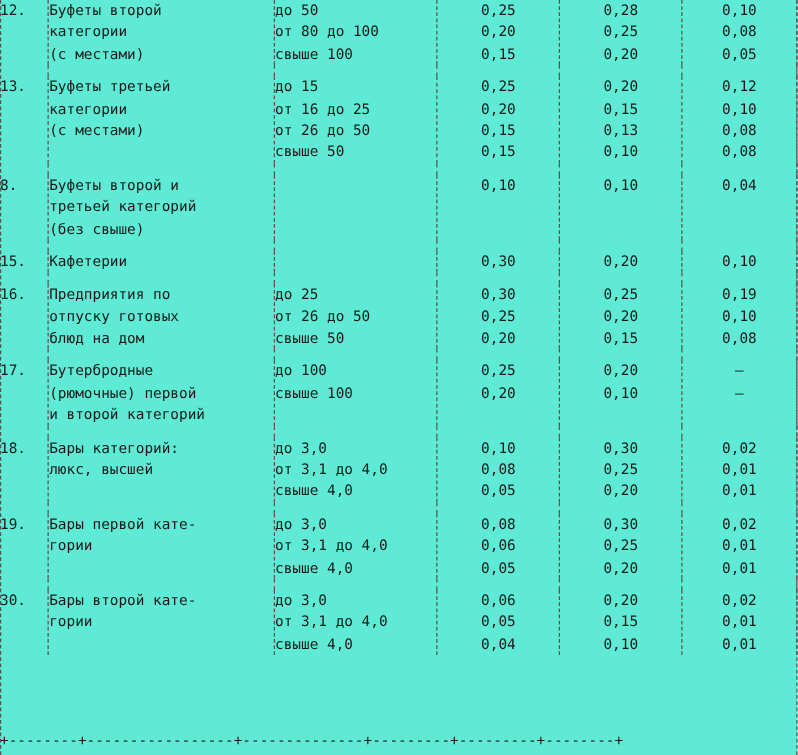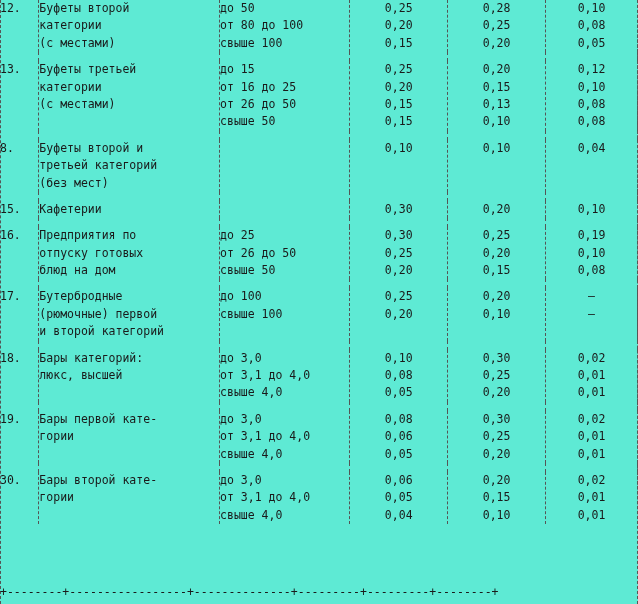--- a/index.html
+++ b/index.html
@@ -157,21 +157,21 @@
             <td class="c-num"></td>
             <td class="c-name"></td>
             <td class="c-range"></td>
             <td class="c-v1"></td>
             <td class="c-v2"></td>
             <td class="c-v3"></td>
           </tr>
 
         <tr class="rowgroup">
           <td class="c-num"><span class="lines"><span>8.</span></span></td>
-          <td class="c-name"><span class="lines"><span>Буфеты второй и</span><span>третьей категорий</span><span>(без мест)</span></span></td>
+          <td class="c-name"><span class="lines"><span>Буфеты второй и</span><span>третьей категорий</span><span>(без свыше)</span></span></td>
           <td class="c-range"><span class="lines"><span></span><span></span><span></span></span></td>
           <td class="c-v1"><span class="lines"><span>0,10</span><span></span><span></span></span></td>
           <td class="c-v2"><span class="lines"><span>0,10</span><span></span><span></span></span></td>
           <td class="c-v3"><span class="lines"><span>0,04</span><span></span><span></span></span></td>
         </tr>
         <tr class="spacer">
             <td class="c-num"></td>
             <td class="c-name"></td>
             <td class="c-range"></td>
             <td class="c-v1"></td>

